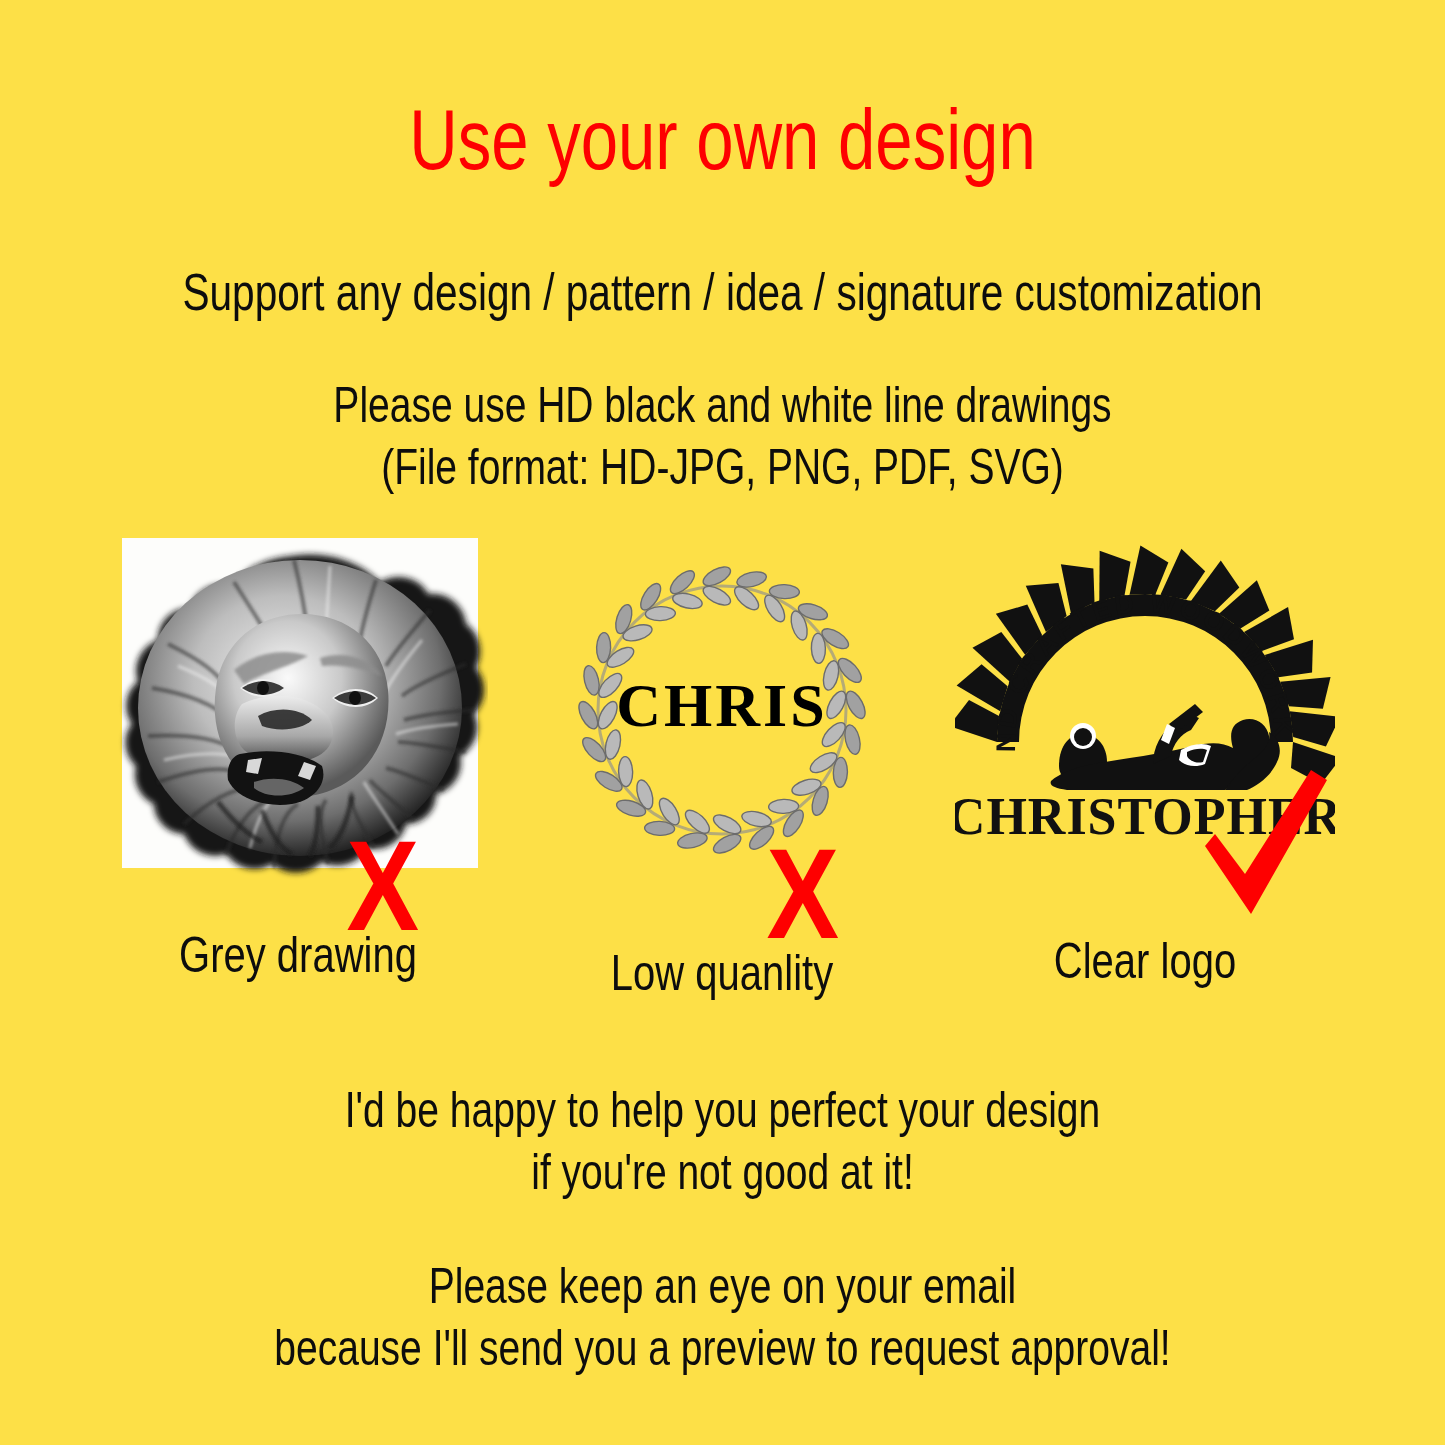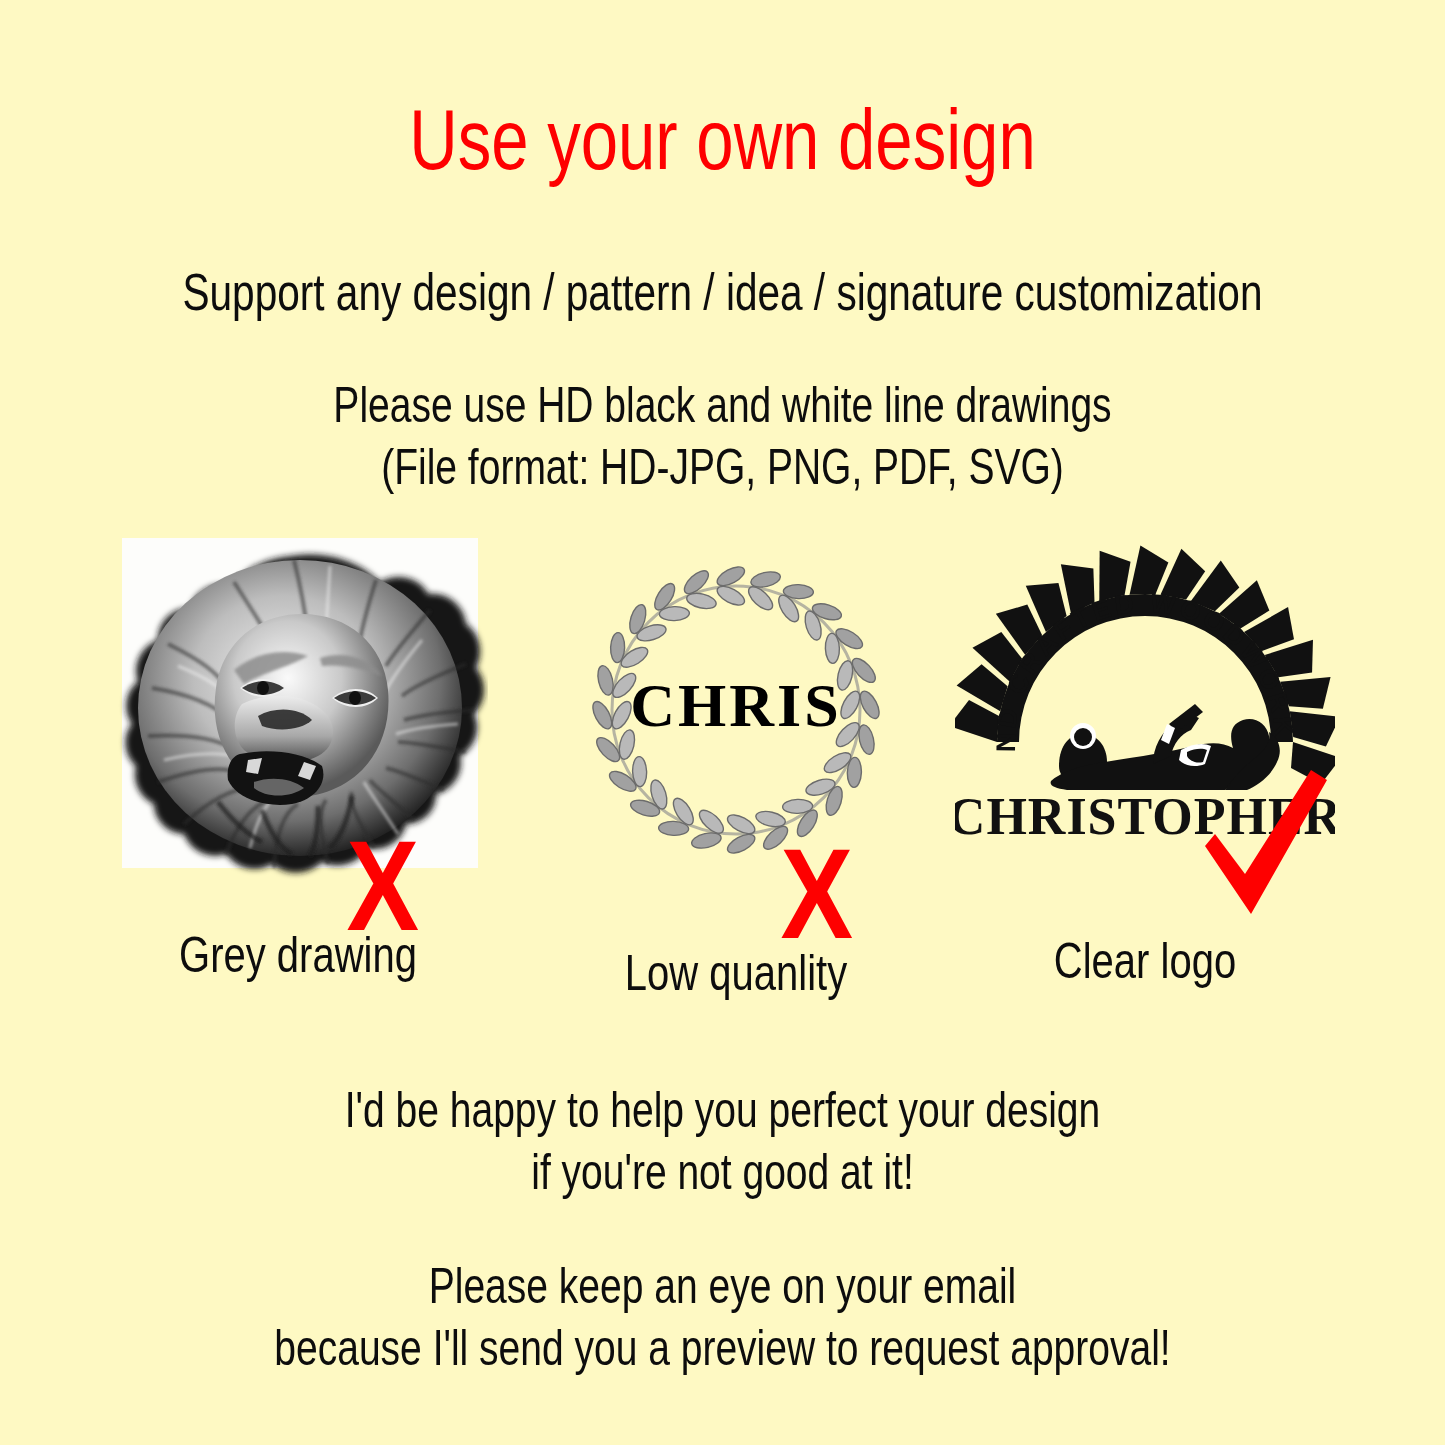--- a/index.html
+++ b/index.html
@@ -4,21 +4,21 @@
 <style>
   html, body {
     margin: 0;
     padding: 0;
     background: #ffffff;
   }
   #page {
     position: relative;
     width: 1445px;
     height: 1445px;
-    background: #fef9c3;
+    background: #fde047;
     font-family: "Liberation Sans", "DejaVu Sans", sans-serif;
     overflow: hidden;
   }
 
   
   .title {
     position: absolute;
     left: 0; right: 0;
     top: 96px;
     text-align: center;
@@ -63,21 +63,21 @@
     top: 530px;
     height: 520px;
   }
   .example {
     position: absolute;
     top: 0;
     width: 380px;
     height: 520px;
   }
   .example.ex1 { left: 108px; }
-  .example.ex2 { left: 546px; }
+  .example.ex2 { left: 532px; }
   .example.ex3 { left: 955px; }
 
   .art {
     position: absolute;
     top: 0; left: 0;
     width: 380px;
     height: 370px;
   }
   .art svg { display: block; width: 100%; height: 100%; }
 

